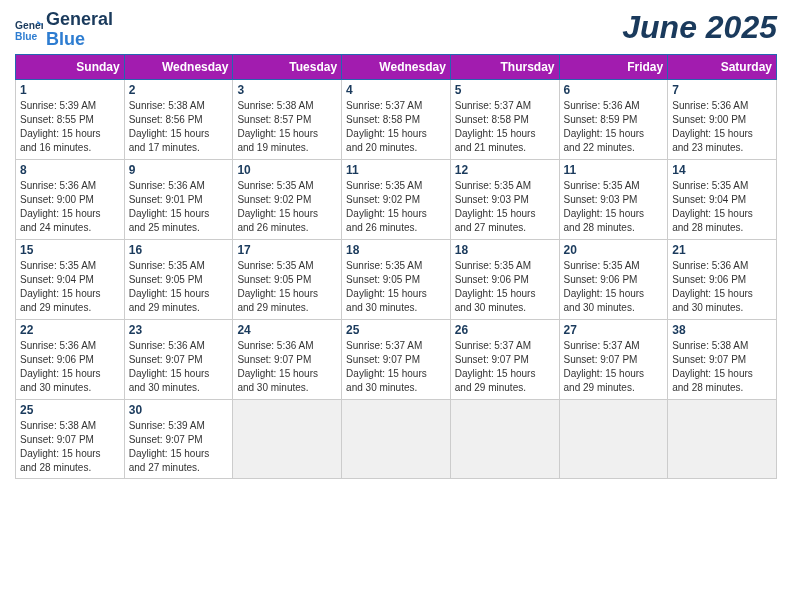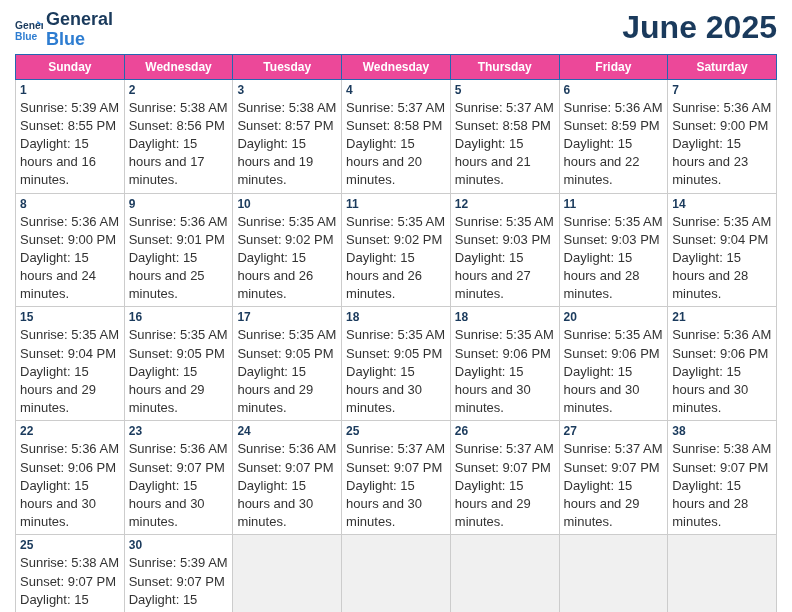--- a/index.html
+++ b/index.html
@@ -31,41 +31,42 @@
       line-height: 1.1;
     }
     .logo-blue { color: #2e7dd1; }
     .logo-icon {
       width: 28px;
       height: 28px;
       margin-right: 3px;
     }
     .title-block {
       text-align: right;
+      font-style: italic;
     }
     .month-title {
       font-size: 32px;
       font-weight: bold;
       color: #1a3a5c;
       line-height: 1.1;
     }
     .subtitle {
       font-size: 13px;
       color: #333;
     }
     .calendar {
       width: 100%;
       border-collapse: collapse;
       font-size: 10px;
     }
     .calendar th {
-      background: #ec4899;
+      background: #a21caf;
       color: #fff;
       padding: 5px 4px;
-      text-align: center;
+      text-align: right;
       font-size: 12px;
       border: 1px solid #2566b0;
     }
     .calendar td {
       border: 1px solid #ccc;
       vertical-align: top;
       padding: 3px 4px;
       width: calc(100% / 7);
       height: 80px;
       background: #fff;
@@ -77,21 +78,21 @@
       height: 70px;
     }
     .day-num {
       font-size: 12px;
       font-weight: bold;
       color: #1a3a5c;
       display: block;
       margin-bottom: 2px;
     }
     .day-info {
-      font-size: 13px;
+      font-size: 10px;
       color: #333;
       line-height: 1.4;
     }
   </style>
 </head>
 <body>
 
 <div class="container">
   <div class="header-top">
     <div class="logo">

